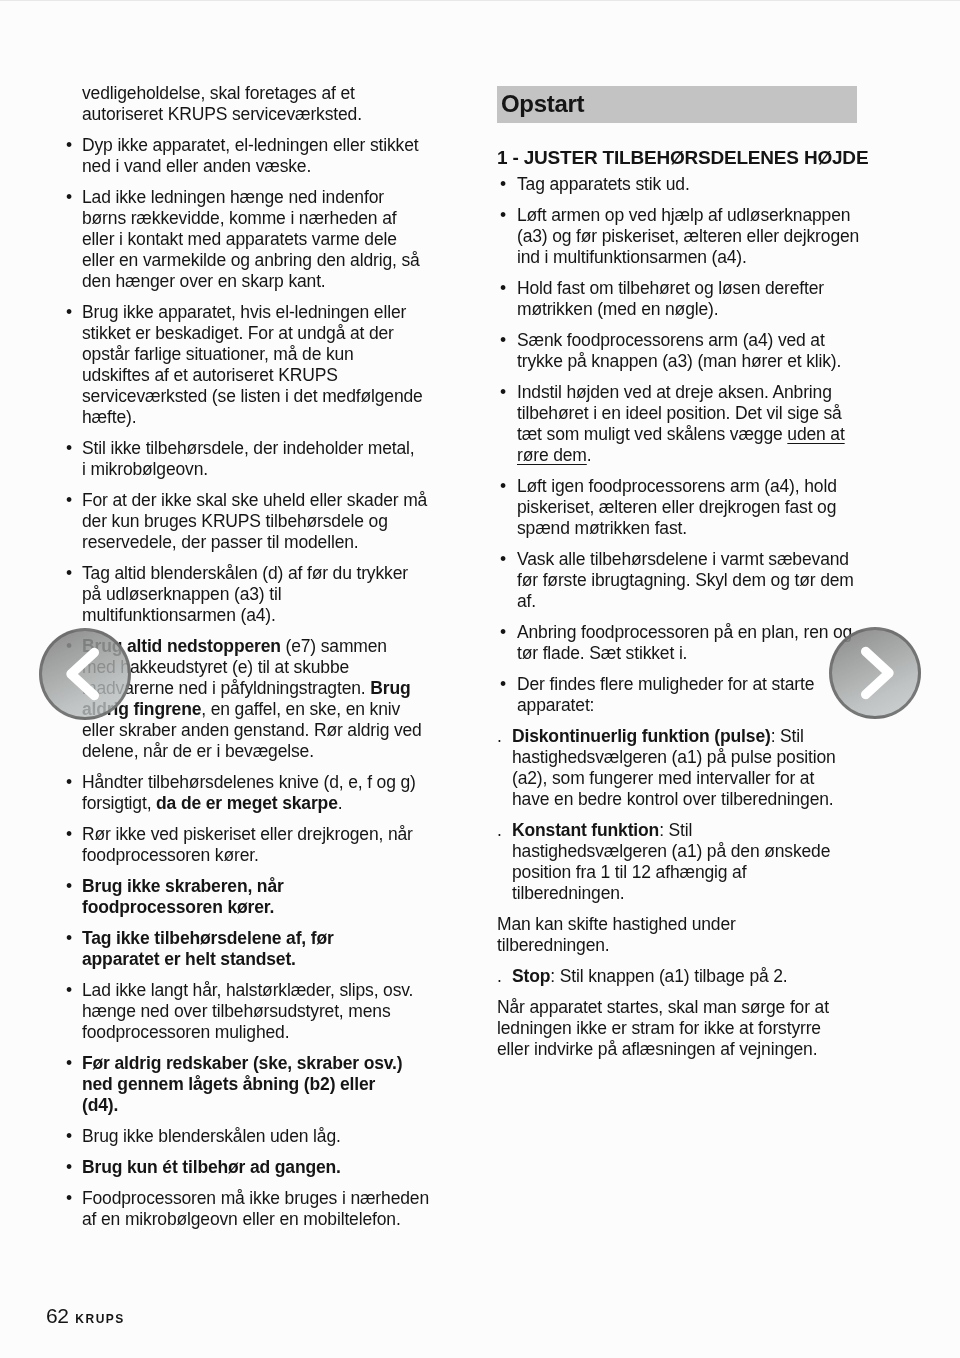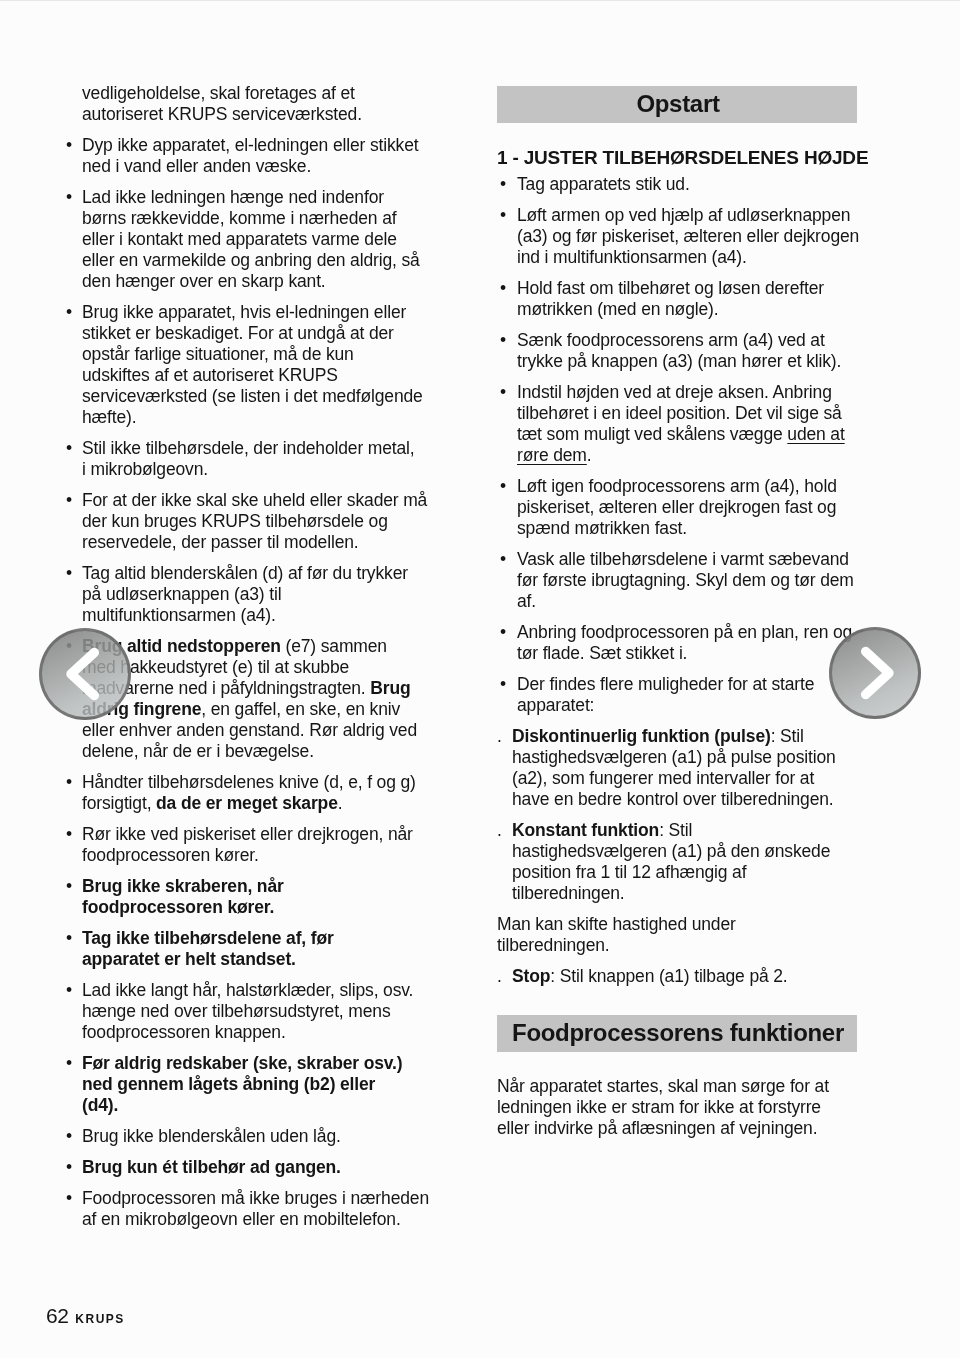--- a/index.html
+++ b/index.html
@@ -34,21 +34,20 @@
   .section-heading {
     background: var(--heading-bg, #c3c3c3);
     width: 360px;
     box-sizing: border-box;
     padding: 4px 2px 5px 4px;
     margin: 0 0 24px 0;
     font-size: 24px;
     font-weight: bold;
     letter-spacing: -0.3px;
     line-height: 28px;
-    text-align: center;
   }
   .section-heading + * { margin-top: 0; }
   .col [data-list] > .section-heading:not(:first-child) { margin-top: 28px; }
 
   .subheading {
     font-weight: bold;
     font-size: 19px;
     letter-spacing: -0.2px;
     margin: 0 0 6px 0;
     white-space: pre;
@@ -136,21 +135,21 @@
           <div class="text"><span>Tag altid blenderskålen (d) af før du trykker
 på udløserknappen (a3) til
 multifunktionsarmen (a4).</span></div>
         </div>
         <div class="item bullet">
           <span class="marker">•</span>
           <div class="text"><span class="b">Brug altid nedstopperen</span><span> (e7) sammen
 med hakkeudstyret (e) til at skubbe
 madvarerne ned i påfyldningstragten. </span><span class="b">Brug
 aldrig fingrene</span><span>, en gaffel, en ske, en kniv
-eller enhver anden genstand. Rør aldrig ved
+eller skraber anden genstand. Rør aldrig ved
 delene, når de er i bevægelse.</span></div>
         </div>
         <div class="item bullet">
           <span class="marker">•</span>
           <div class="text"><span>Håndter tilbehørsdelenes knive (d, e, f og g)
 forsigtigt, </span><span class="b">da de er meget skarpe</span><span>.</span></div>
         </div>
         <div class="item bullet">
           <span class="marker">•</span>
           <div class="text"><span>Rør ikke ved piskeriset eller drejkrogen, når
@@ -163,21 +162,21 @@
         </div>
         <div class="item bullet">
           <span class="marker">•</span>
           <div class="text"><span class="b">Tag ikke tilbehørsdelene af, før
 apparatet er helt standset.</span></div>
         </div>
         <div class="item bullet">
           <span class="marker">•</span>
           <div class="text"><span>Lad ikke langt hår, halstørklæder, slips, osv.
 hænge ned over tilbehørsudstyret, mens
-foodprocessoren knappen.</span></div>
+foodprocessoren mulighed.</span></div>
         </div>
         <div class="item bullet">
           <span class="marker">•</span>
           <div class="text"><span class="b">Før aldrig redskaber (ske, skraber osv.)
 ned gennem lågets åbning (b2) eller
 (d4).</span></div>
         </div>
         <div class="item bullet">
           <span class="marker">•</span>
           <div class="text"><span>Brug ikke blenderskålen uden låg.</span></div>
@@ -262,21 +261,20 @@
 tilberedningen.</span></div>
         </div>
         <div class="item plain">
           <div class="text"><span>Man kan skifte hastighed under
 tilberedningen.</span></div>
         </div>
         <div class="item dot">
           <span class="marker">.</span>
           <div class="text"><span class="b">Stop</span><span>: Stil knappen (a1) tilbage på 2.</span></div>
         </div>
-        <div class="section-heading"><span>Foodprocessorens funktioner</span></div>
         <div class="item plain">
           <div class="text"><span>Når apparatet startes, skal man sørge for at
 ledningen ikke er stram for ikke at forstyrre
 eller indvirke på aflæsningen af vejningen.</span></div>
         </div>
       </div>
   </div>
 
   <button class="nav-btn nav-prev">
     <svg viewBox="0 0 92 92">

